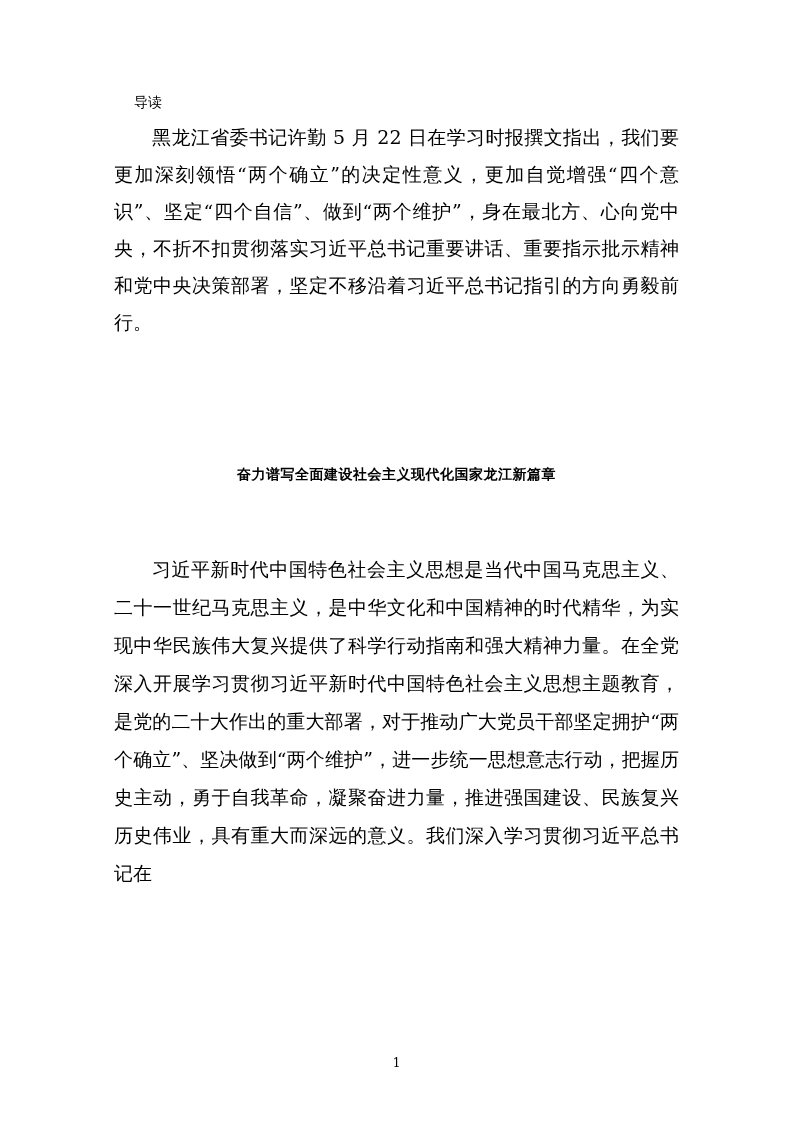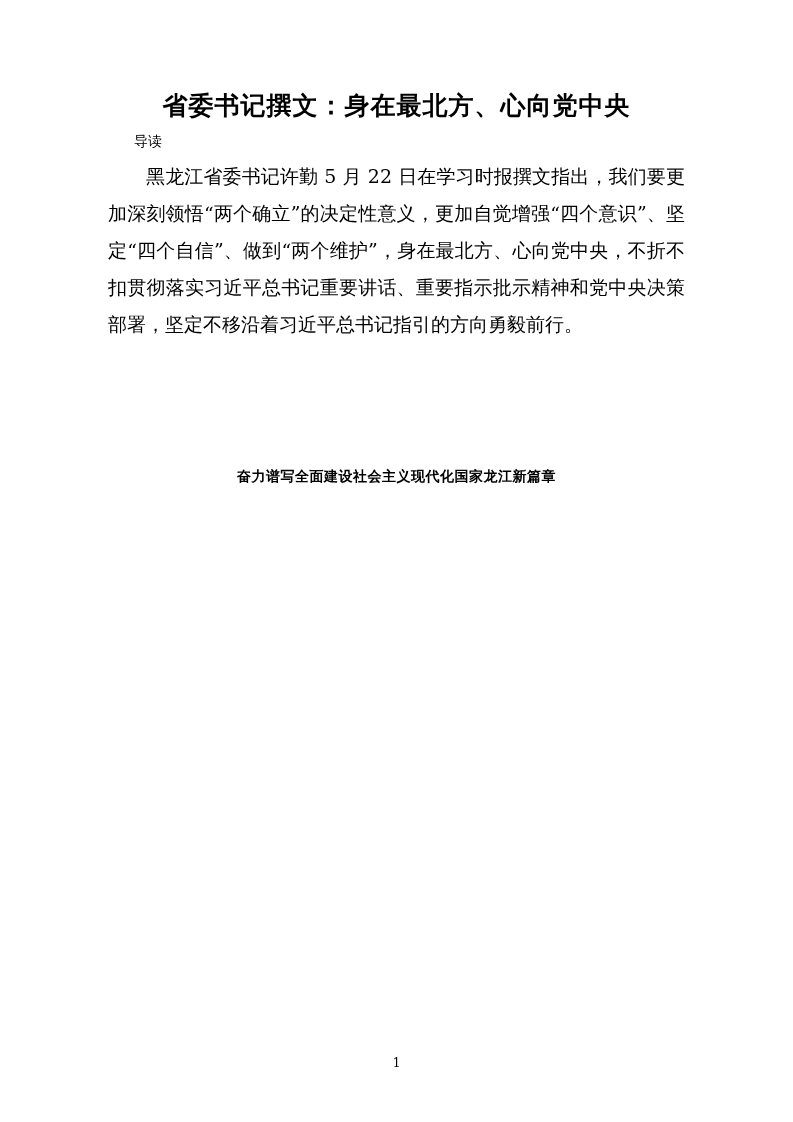--- a/index.html
+++ b/index.html
@@ -35,21 +35,21 @@
     font-weight: normal;
     margin: 4px 0 6px 26px;
     line-height: 1.5;
   }
   .para {
     font-size: 19px;
     line-height: 1.95;
     text-align: justify;
     text-justify: inter-ideograph;
     text-indent: 2em;
-    margin: 0;
+    margin: 6px;
   }
   .lead-para {
     margin-bottom: 0;
   }
   .spacer-1 { height: 122px; }
   .section-heading {
     font-size: 14px;
     font-weight: bold;
     text-align: center;
     letter-spacing: 0.5px;
@@ -69,28 +69,28 @@
     text-align: center;
     font-size: 12px;
     font-family: "DejaVu Serif", "Liberation Serif", serif;
   }
 </style>
 </head>
 <body>
 
 <div class="page">
 
-  <h1 class="doc-title">省委书记撰文：身在最北方、心向党中央</h1>
 
   <div class="lead-label">导读</div>
 
   <p class="para lead-para">黑龙江省委书记许勤 5 月 22 日在学习时报撰文指出，我们要更加深刻领悟“两个确立”的决定性意义，更加自觉增强“四个意识”、坚定“四个自信”、做到“两个维护”，身在最北方、心向党中央，不折不扣贯彻落实习近平总书记重要讲话、重要指示批示精神和党中央决策部署，坚定不移沿着习近平总书记指引的方向勇毅前行。</p>
 
   <div class="spacer-1"></div>
 
   <h2 class="section-heading">奋力谱写全面建设社会主义现代化国家龙江新篇章</h2>
 
   <div class="spacer-2"></div>
 
+  <p class="para body-para">习近平新时代中国特色社会主义思想是当代中国马克思主义、二十一世纪马克思主义，是中华文化和中国精神的时代精华，为实现中华民族伟大复兴提供了科学行动指南和强大精神力量。在全党深入开展学习贯彻习近平新时代中国特色社会主义思想主题教育，是党的二十大作出的重大部署，对于推动广大党员干部坚定拥护“两个确立”、坚决做到“两个维护”，进一步统一思想意志行动，把握历史主动，勇于自我革命，凝聚奋进力量，推进强国建设、民族复兴历史伟业，具有重大而深远的意义。我们深入学习贯彻习近平总书记在</p>
 
   <div class="page-number">1</div>
 
 </div>
 
 </body></html>

